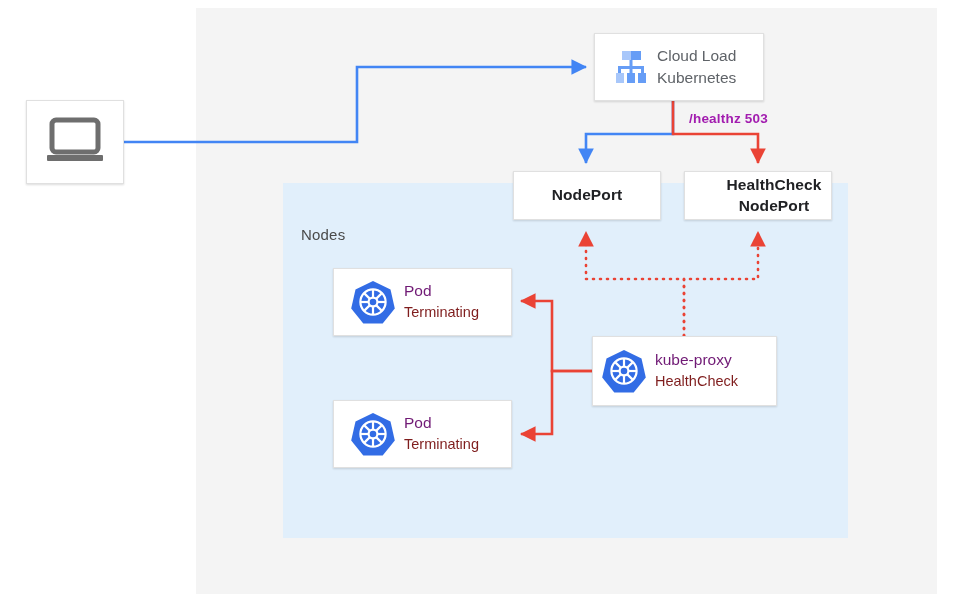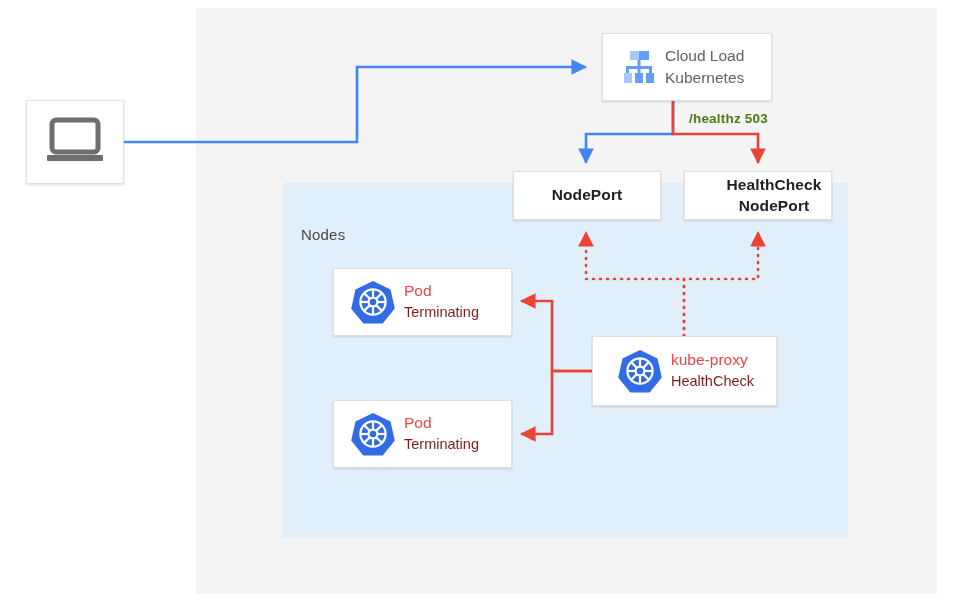--- a/index.html
+++ b/index.html
@@ -71,38 +71,37 @@
     line-height: 1.33;
     letter-spacing: 0.1px;
   }
   .title-plain {
     font-size: 15.5px;
     color: #5f6368;
     line-height: 1.45;
   }
   .title-dark {
     font-size: 15.5px;
-    color: #ef4444;
+    color: #701a75;
     line-height: 1.35;
   }
   .subtitle-gray {
     font-size: 14.5px;
     color: #7f1d1d;
     line-height: 1.4;
   }
   
   #laptop-box {
     left: 26px; top: 100px; width: 98px; height: 84px;
     justify-content: center;
   }
   
   #clb-box {
     left: 594px; top: 33px; width: 170px; height: 68px;
     padding-left: 10px;
-    margin-left: 8px;
   }
   #clb-box .icon-wrap { width: 52px; display:flex; justify-content:center; }
   
   #nodeport-box {
     left: 513px; top: 171px; width: 148px; height: 49px;
     justify-content: center;
   }
   #hc-nodeport-box {
     left: 684px; top: 171px; width: 148px; height: 49px;
     justify-content: center;
@@ -112,32 +111,32 @@
   #pod1-box {
     left: 333px; top: 268px; width: 179px; height: 68px;
     padding-left: 8px;
   }
   #pod2-box {
     left: 333px; top: 400px; width: 179px; height: 68px;
     padding-left: 8px;
   }
   #kubeproxy-box {
     left: 592px; top: 336px; width: 185px; height: 70px;
-    padding-left: 16px;
+    padding-left: 0;
   }
   .k8s-wrap { width: 62px; display: flex; justify-content: center; align-items:center; }
   .labels-wrap { display:flex; flex-direction:column; }
   
   .healthz-label {
     position: absolute;
     left: 689px;
     top: 111px;
     font-size: 13.5px;
     font-weight: bold;
-    color: #4d7c0f;
+    color: #a21caf;
     letter-spacing: 0.2px;
   }
   svg.lines { position:absolute; left:0; top:0; width:953px; height:612px; pointer-events:none; }
 </style>
 </head>
 <body>
 
 <div class="canvas">
 
   <div class="outer-panel"></div>

